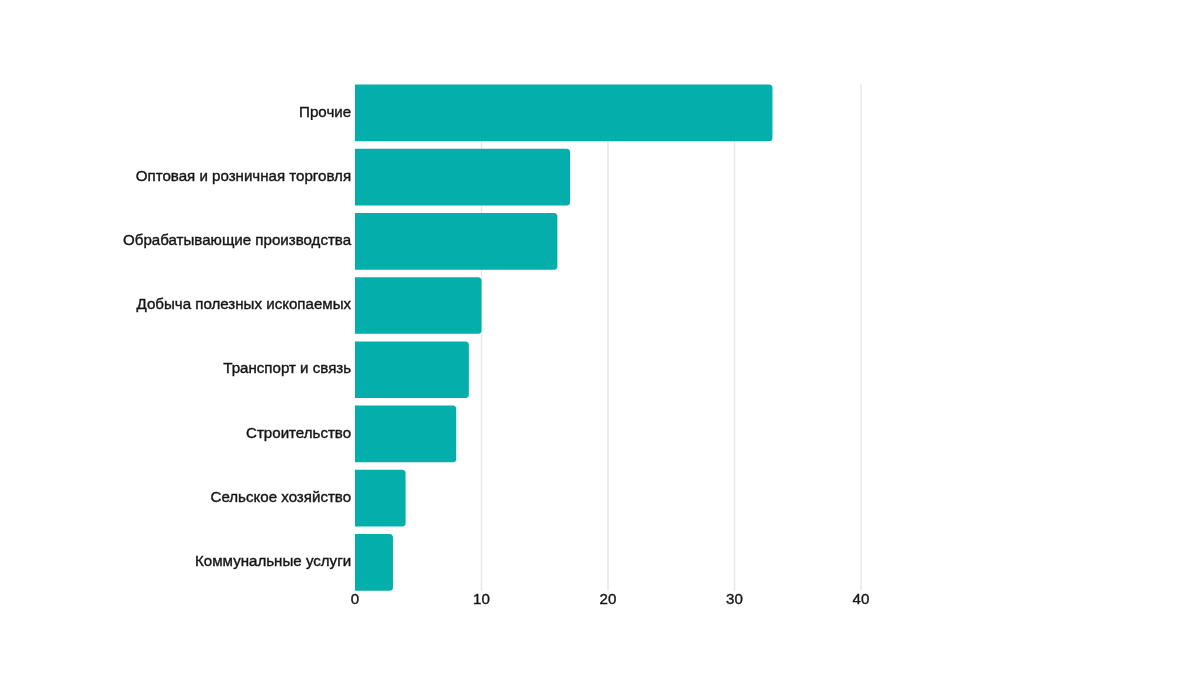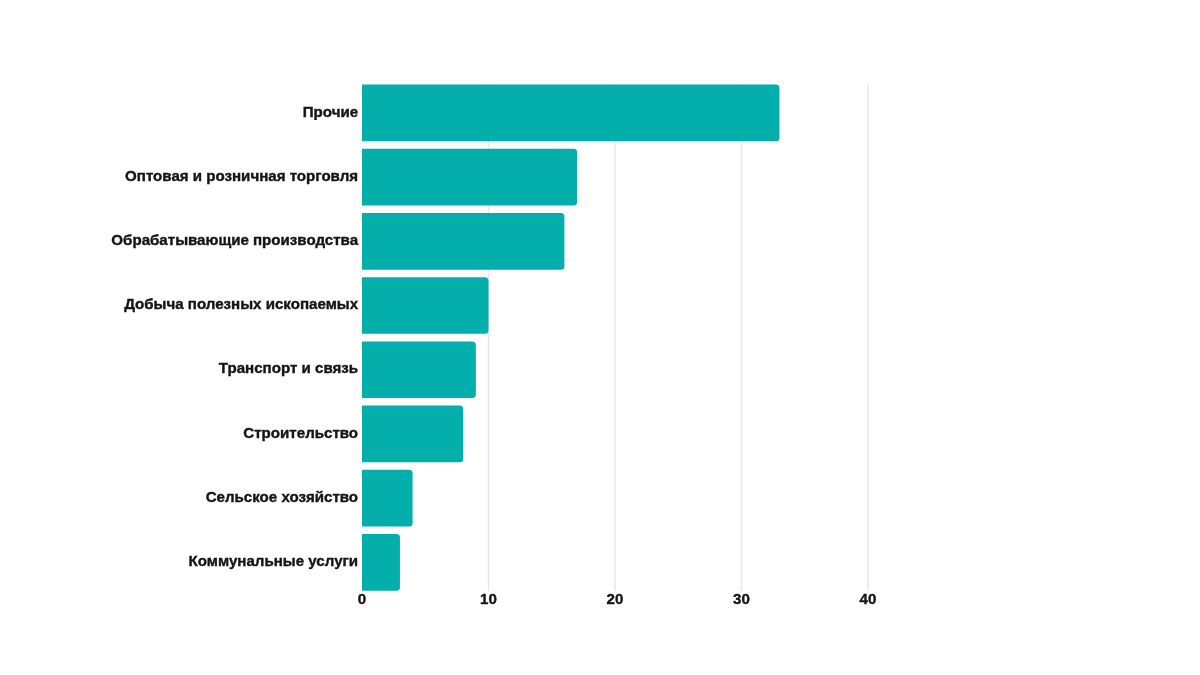--- a/index.html
+++ b/index.html
@@ -1,19 +1,19 @@
 <!DOCTYPE html>
 <html><head>
 <meta charset="utf-8">
 <title>Bar chart</title>
 <style>
   html,body{margin:0;padding:0;}
   body{width:1200px;height:675px;overflow:hidden;background:#ffffff;
        font-family:"Liberation Sans",sans-serif;}
-  #chart-root{position:absolute;left:15px;top:0;width:948px;height:675px;font-weight:bold;}
+  #chart-root{position:absolute;left:8px;top:0;width:948px;height:675px;}
   svg#chart{display:block;width:1200px;height:675px;}
   svg#chart text{will-change:transform;stroke:#141414;stroke-width:0.38px;paint-order:stroke fill;}
   .catlabel{font-size:15.1px;fill:#141414;}
   .ticklabel{font-size:15.1px;fill:#141414;}
 </style>
 </head>
 <body>
 
 <div id="chart-root">
   <svg id="chart" viewBox="0 0 1200 675">

